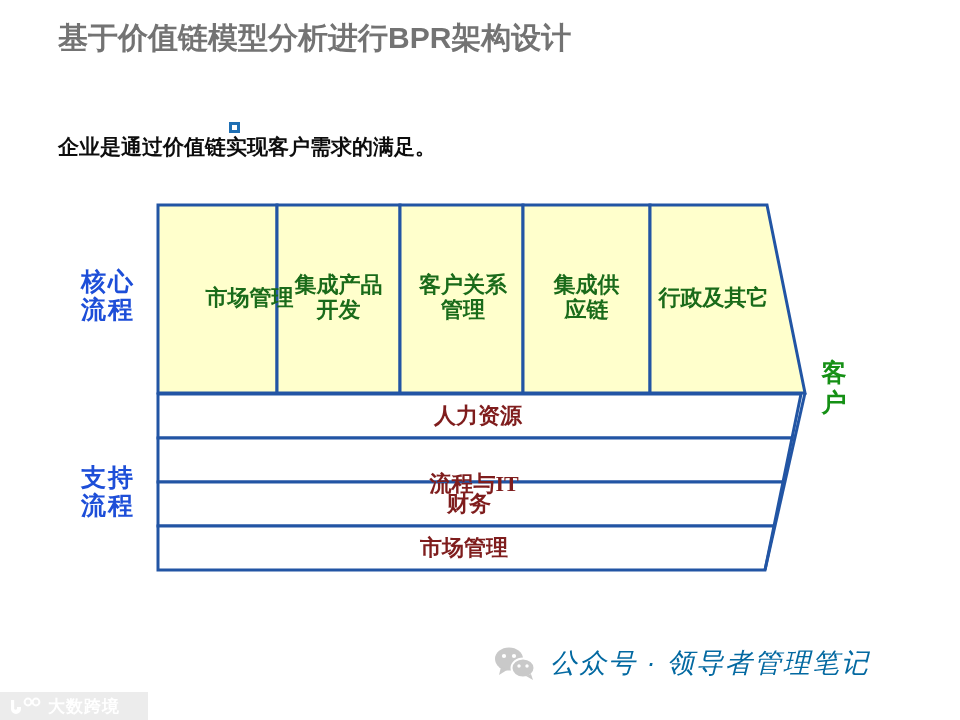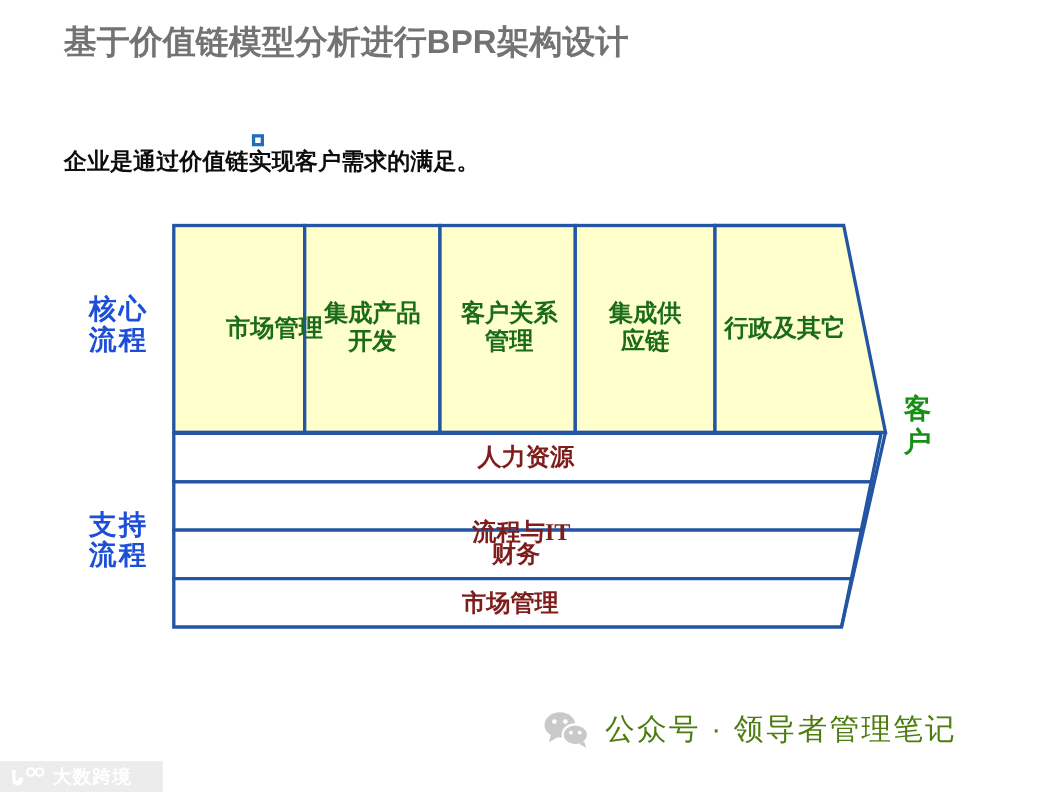--- a/index.html
+++ b/index.html
@@ -101,23 +101,24 @@
     display: flex;
     align-items: center;
     color: #c9c9c9;
   }
   .wm-wechat .wm-icon {
     margin-right: 14px;
     display: block;
   }
   .wm-wechat .wm-text {
     font-size: 27px;
-    color: #4d7c0f;
+    color: #0369a1;
     letter-spacing: 2px;
     white-space: nowrap;
+    font-style: italic;
   }
 
   .logo-strip {
     position: absolute;
     left: 0;
     top: 692px;
     width: 148px;
     height: 28px;
     background: #ececec;
     display: flex;

